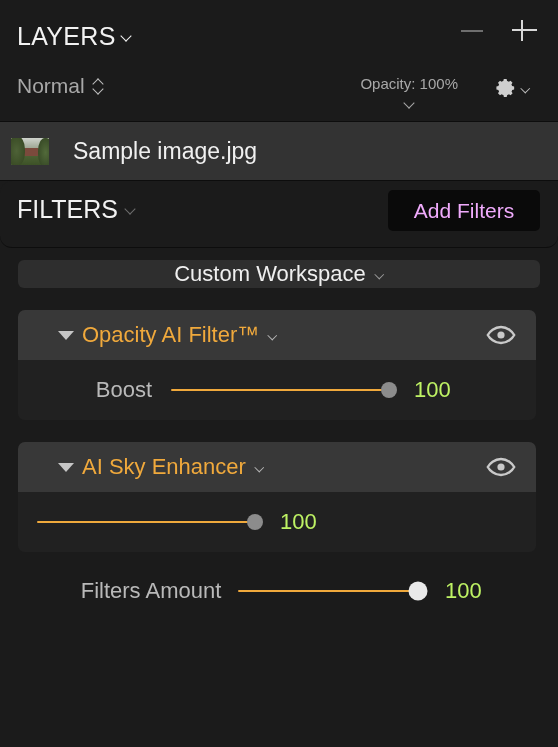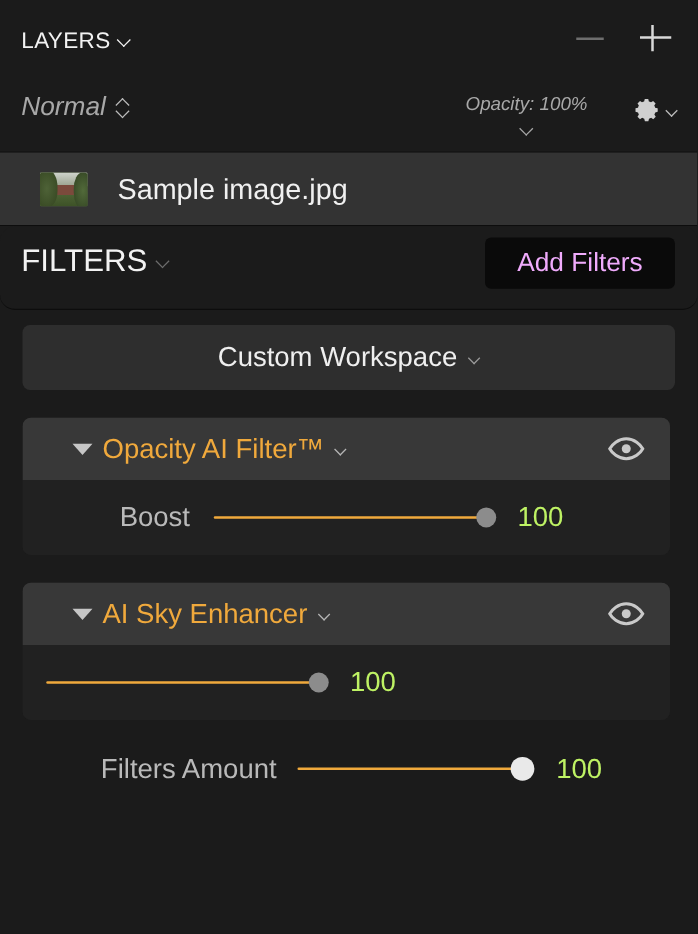--- a/index.html
+++ b/index.html
@@ -28,21 +28,21 @@
   .layers-head {
     height: 121px;
     background: #1b1b1b;
     position: relative;
     flex: 0 0 auto;
   }
   .layers-title {
     position: absolute;
     left: 17px;
     top: 22px;
-    font-size: 18px;
+    font-size: 25px;
     letter-spacing: .3px;
     color: #f2f2f2;
     display: flex;
     align-items: center;
     gap: 5px;
     cursor: pointer;
   }
   .chev {
     display: inline-block;
     width: 11px;
@@ -87,24 +87,23 @@
   .win-plus::before, .win-plus::after {
     content: "";
     position: absolute;
     background: #d8d8d8;
   }
   .win-plus::before { left: 3px; top: 14px; width: 25px; height: 2px; }
   .win-plus::after  { left: 12px; top: 5px; width: 2px; height: 21px; }
 
   .blend-row {
     position: absolute;
-    left: 0; right: 0;
+    left: 0; right: 12px;
     top: 74px;
     height: 40px;
-    font-style: italic;
   }
   .blend-mode {
     position: absolute;
     left: 17px;
     top: 0;
     font-size: 21px;
     color: #a8a8a8;
     display: flex;
     align-items: center;
     gap: 7px;
@@ -151,21 +150,21 @@
   }
 
   
   .layer-row {
     height: 58px;
     background: #333333;
     border-top: 1px solid #0d0d0d;
     border-bottom: 1px solid #0d0d0d;
     display: flex;
     align-items: center;
-    padding-left: 32px;
+    padding-left: 11px;
     flex: 0 0 auto;
     cursor: pointer;
   }
   .thumb {
     width: 38px;
     height: 27px;
     flex: 0 0 auto;
     border-radius: 1px;
     position: relative;
     overflow: hidden;
@@ -240,21 +239,21 @@
   
   .body {
     flex: 1 1 auto;
     background: #1b1b1b;
     padding-top: 12px;
     overflow: hidden;
   }
 
   .ws-btn {
     margin: 0 18px 0 18px;
-    height: 52px;
+    height: 28px;
     background: #2e2e2e;
     border-radius: 6px;
     display: flex;
     align-items: center;
     justify-content: center;
     gap: 9px;
     font-size: 22px;
     color: #efefef;
     cursor: pointer;
   }

